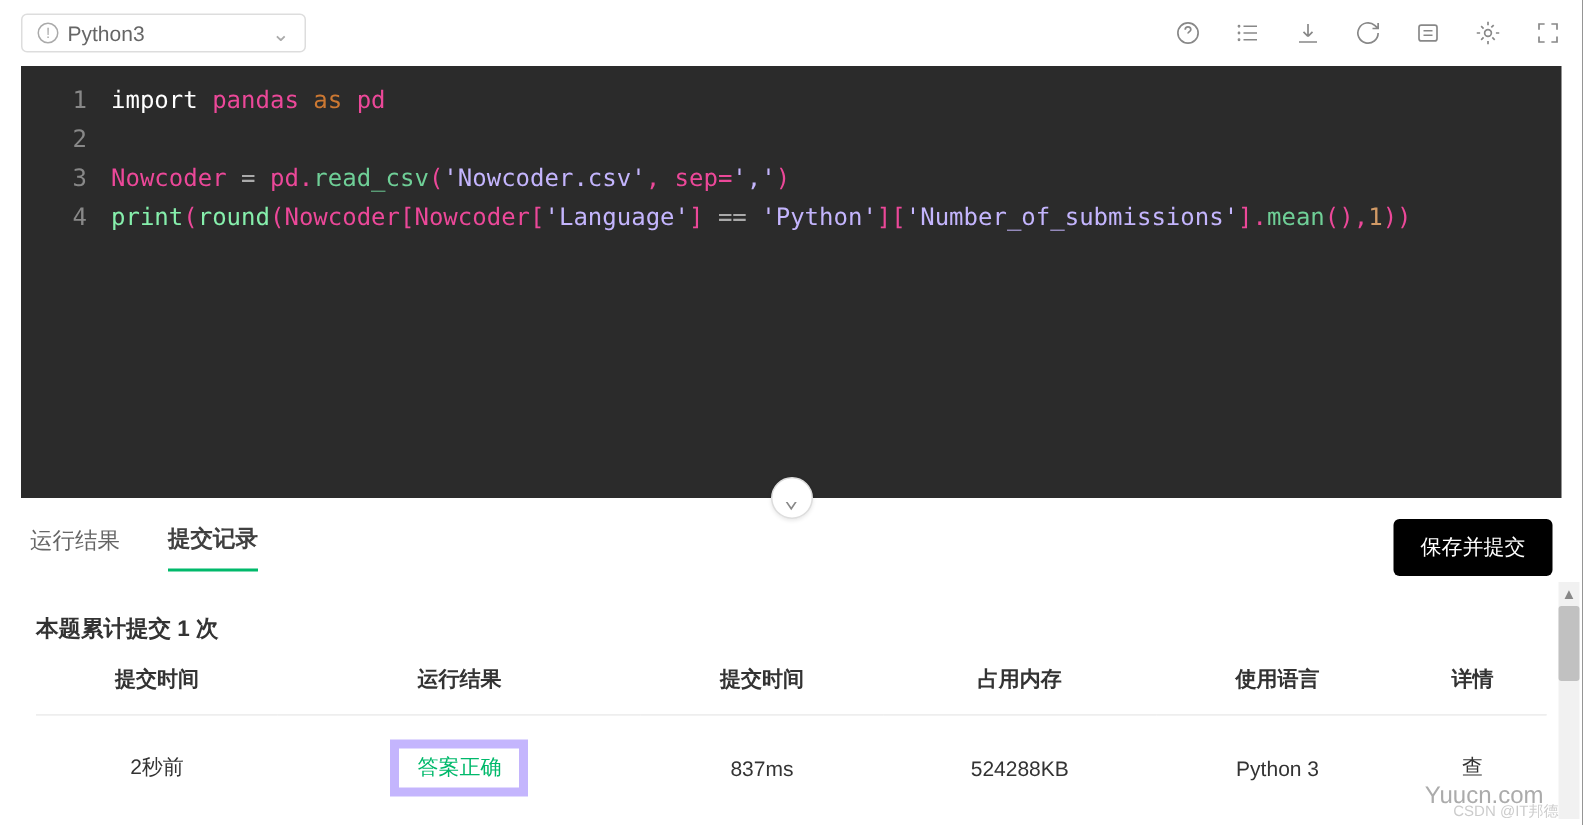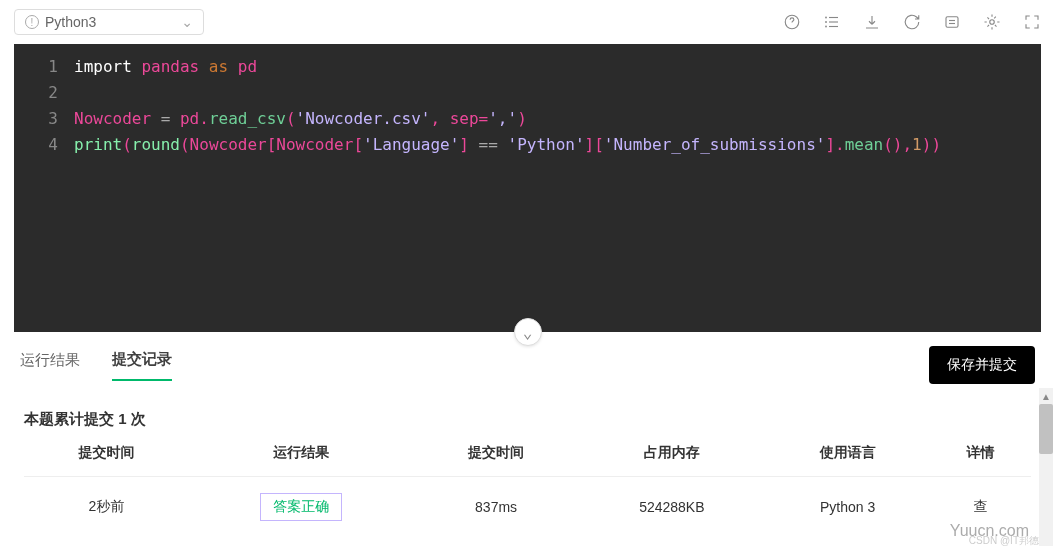--- a/index.html
+++ b/index.html
@@ -31,21 +31,21 @@
     .tab { font-size: 15px; color: #666; padding-bottom: 10px; cursor: pointer; }
     .tab.active { color: #404040; font-weight: 600; border-bottom: 2px solid #00b96b; }
     .submit-btn { margin-left: auto; background: #000000; color: #fff; border: none; padding: 10px 18px; border-radius: 4px; font-size: 14px; cursor: pointer; }
     
     .content { padding: 14px 24px; position: relative; }
     .summary { font-size: 15px; font-weight: 600; color: #333; margin: 12px 0 1px; }
     
     table { width: 100%; border-collapse: collapse; }
     th { font-weight: 600; font-size: 14px; color: #333; padding: 14px 8px; border-bottom: 1px solid #eee; }
     td { font-size: 14px; color: #333; padding: 16px 8px; text-align: center; }
-    .result-cell { color: #00b96b; border: 1px solid #c4b5fd; padding: 4px 12px; display: inline-block; }
+    .result-cell { color: #00b96b; border: 6px solid #c4b5fd; padding: 4px 12px; display: inline-block; }
     
     .scrollbar { position: absolute; right: 2px; top: 388px; bottom: 4px; width: 14px; background: #f1f1f1; }
     .scroll-thumb { width: 100%; height: 50px; background: #c1c1c1; border-radius: 2px; }
     .scroll-arrow { width: 14px; height: 16px; display: flex; align-items: center; justify-content: center; color: #888; font-size: 10px; }
     
     .watermark { position: absolute; right: 26px; bottom: 10px; font-size: 16px; color: #888; opacity: 0.7; }
     .watermark2 { position: absolute; right: 16px; bottom: 2px; font-size: 10px; color: #aaa; opacity: 0.6; }
   </style>
 </head>
 <body>

